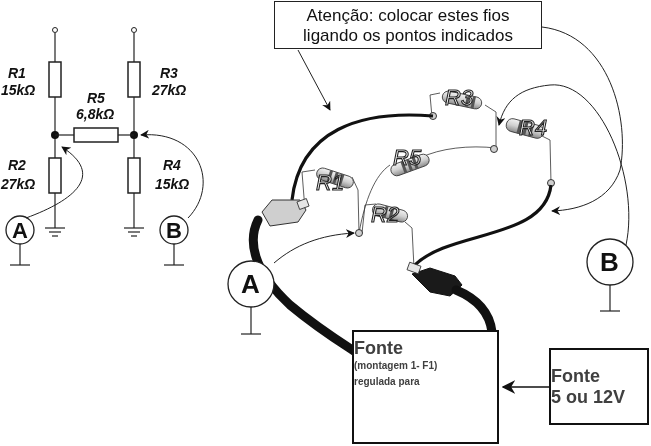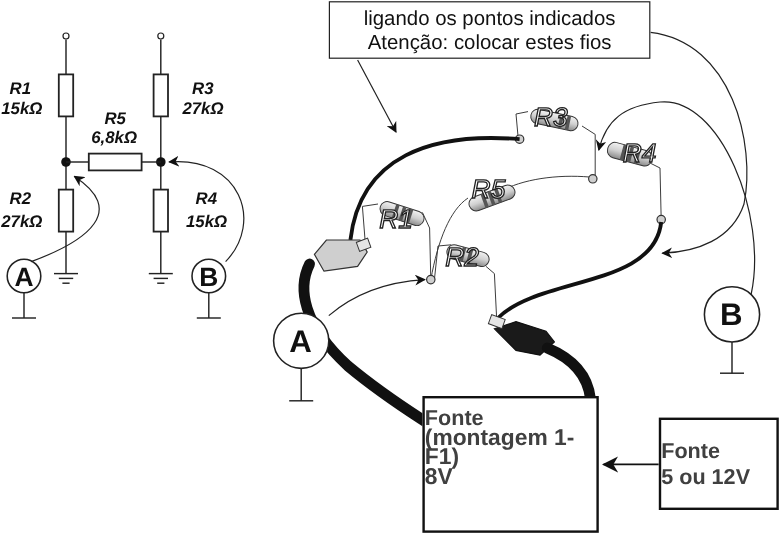--- a/index.html
+++ b/index.html
@@ -7,21 +7,21 @@
   svg { position:absolute; left:0; top:0; }
   .lbl { font-family:"Liberation Sans", sans-serif; font-weight:bold; font-style:italic; font-size:14px; fill:#111; }
   .circ-lbl { font-family:"Liberation Sans", sans-serif; font-weight:bold; font-size:22px; fill:#111; }
   .res-tag { font-family:"Liberation Sans", sans-serif; font-style:italic; font-size:22px; fill:#ffffff; stroke:#222; stroke-width:1.1; paint-order:normal; }
   .note-box { position:absolute; left:274px; top:1px; width:268px; height:48px; border:1.5px solid #222; background:#fff; box-sizing:border-box;
               font-family:"Liberation Sans", sans-serif; font-size:17px; line-height:20px; text-align:center; color:#111; padding-top:4px; }
   .box { position:absolute; border:2px solid #111; background:#fff; box-sizing:border-box; text-align:left; color:#404040;
          font-family:"Liberation Sans", sans-serif; font-weight:bold; }
   .box1 { left:352px; top:330px; width:147px; height:114px; padding-top:6px; }
   .box1 .l1 { font-size:18px; line-height:20px; display:block; }
-  .box1 .l2 { font-size:19px; line-height:16px; display:block; }
+  .box1 .l2 { font-size:10px; line-height:16px; display:block; }
   .box2 { left:549px; top:348px; width:100px; height:77px; padding-top:16px; font-size:18px; line-height:21px; }
 </style>
 </head>
 <body>
 
 <svg width="651" height="446" viewBox="0 0 651 446">
   <defs>
     <marker id="arr" viewBox="0 0 10 10" refX="9" refY="5" markerWidth="9" markerHeight="9" orient="auto-start-reverse">
       <path d="M0,0 L10,5 L0,10 L3,5 z" fill="#111"></path>
     </marker>
@@ -168,26 +168,26 @@
     <path d="M626,245 C640,180 600,80 550,85 C520,88 505,100 499,125" fill="none" stroke="#222" stroke-width="1" marker-end="url(#arr)"></path>
 
     <path d="M298,50 L330,110" fill="none" stroke="#222" stroke-width="1" marker-end="url(#arr)"></path>
     <path d="M542,27 C610,35 630,120 620,170 C610,200 580,210 552,211" fill="none" stroke="#222" stroke-width="1" marker-end="url(#arr)"></path>
 
     <line x1="549" y1="387" x2="503" y2="387" stroke="#111" stroke-width="1.5" marker-end="url(#arr)"></line>
   </g>
 </svg>
 
 <div class="note-box">
+  <div>Atenção: colocar estes fios</div>
   <div>ligando os pontos indicados</div>
-  <div>Atenção: colocar estes fios</div>
 </div>
 
 <div class="box box1">
   <span class="l1">Fonte</span>
   <span class="l2">(montagem 1- F1)</span>
-  <span class="l2">8V</span>
+  <span class="l2">regulada para</span>
 </div>
 
 <div class="box box2">
   <div>Fonte</div>
   <div>5 ou 12V</div>
 </div>
 
 </body></html>

